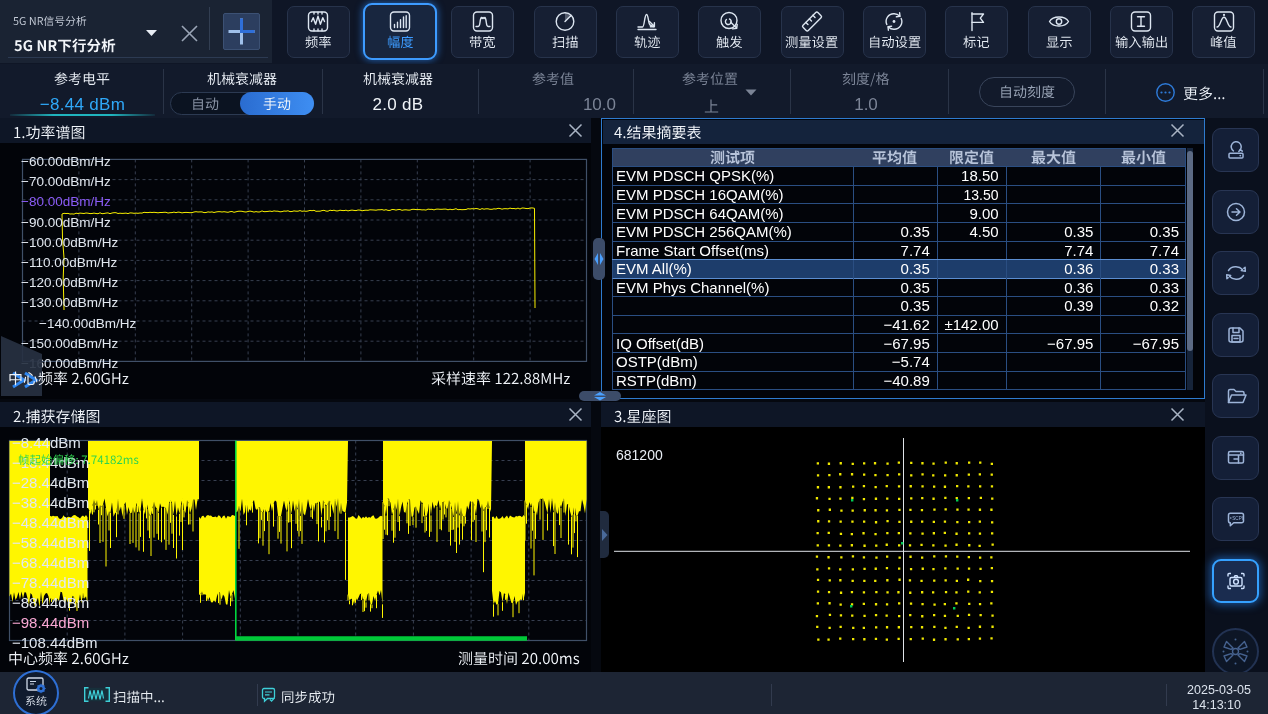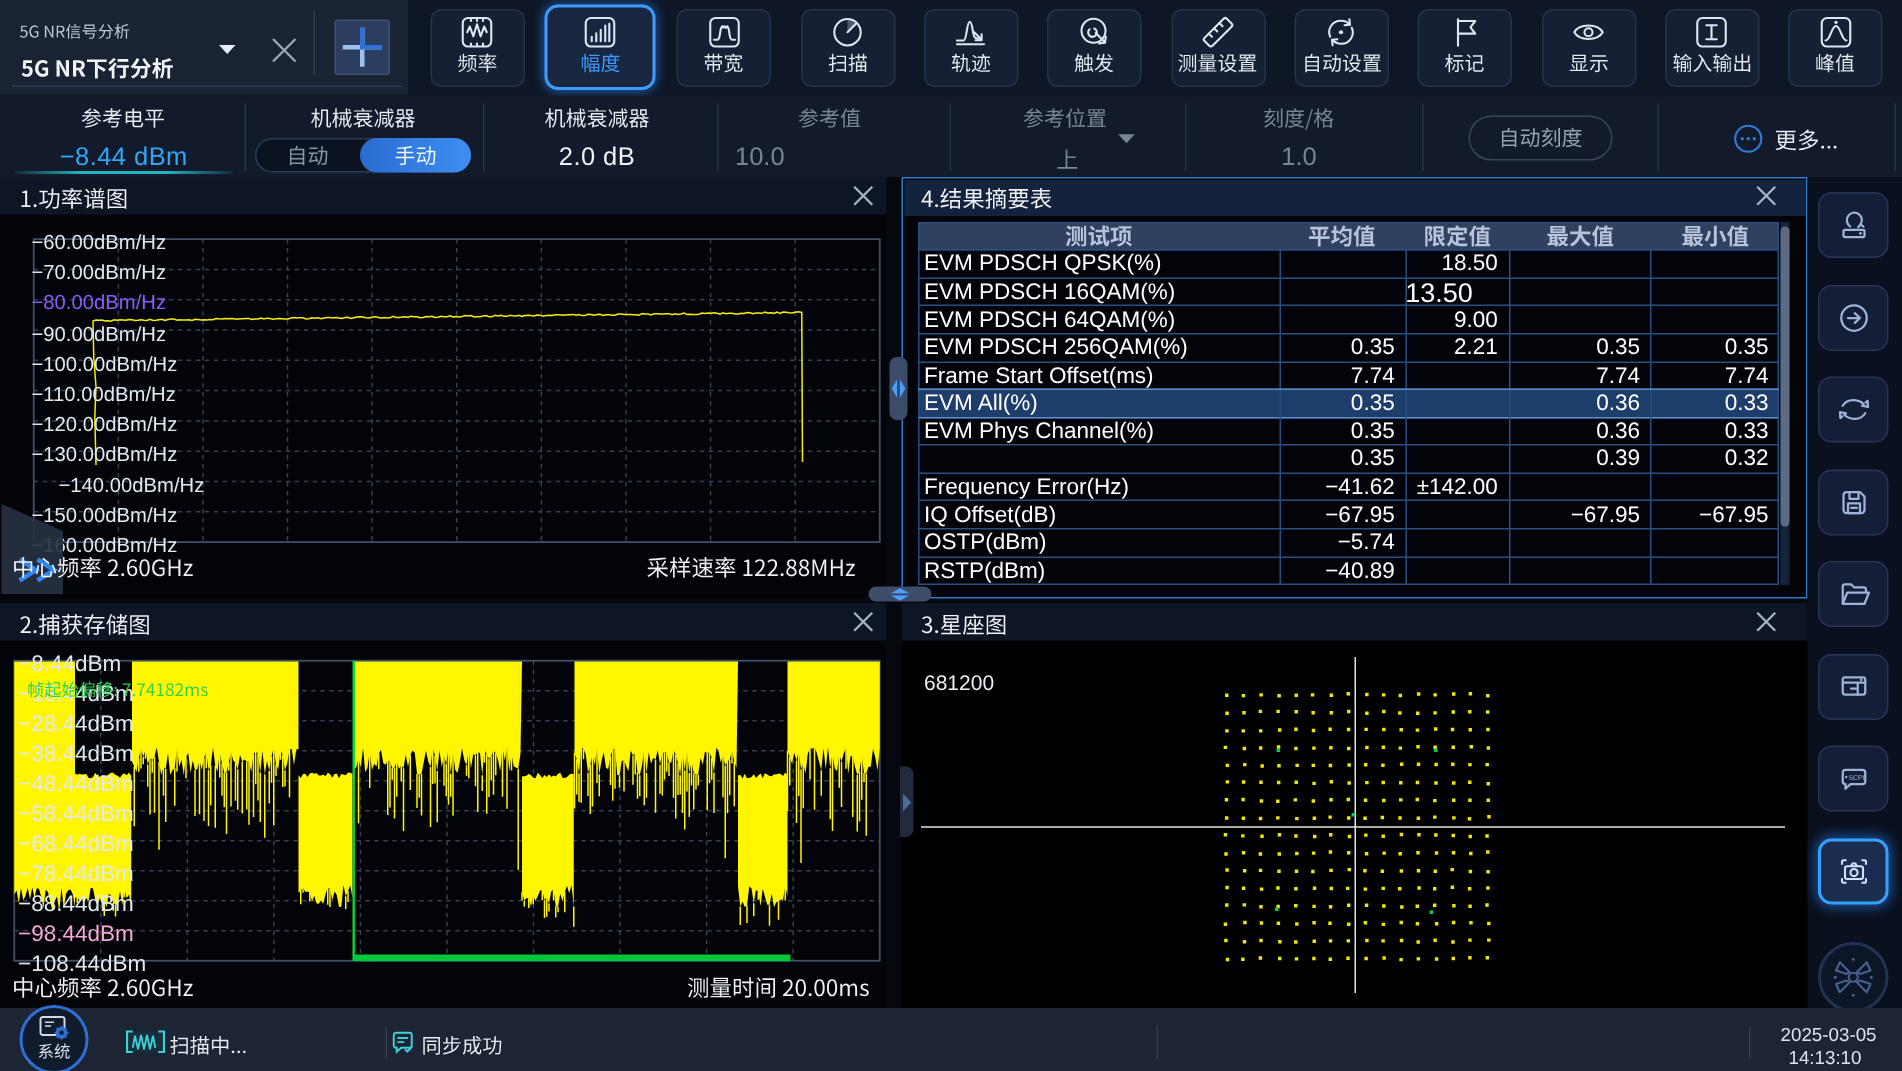--- a/index.html
+++ b/index.html
@@ -161,21 +161,21 @@
 <svg class="tp" style="left:263.0px;top:109.0px">
       <path d="M11.2 -11.7 11.9 -10.9Q11 -10.6 9.8 -10.4Q8.6 -10.2 7.2 -10Q5.9 -9.9 4.5 -9.8Q3.1 -9.7 1.9 -9.6Q1.8 -9.8 1.8 -10.1Q1.7 -10.4 1.6 -10.5Q2.9 -10.6 4.2 -10.7Q5.6 -10.8 6.8 -11Q8.1 -11.1 9.2 -11.3Q10.4 -11.5 11.2 -11.7ZM1.6 -7.8H12.5V-6.8H1.6ZM0.7 -4.5H13.3V-3.5H0.7ZM6.5 -10.2H7.6V-0.4Q7.6 0.2 7.4 0.5Q7.2 0.8 6.8 0.9Q6.4 1 5.7 1Q5 1.1 3.9 1.1Q3.9 0.9 3.8 0.7Q3.7 0.5 3.6 0.3Q3.5 0.2 3.4 0Q4 0 4.6 0Q5.1 0 5.5 0Q5.9 0 6 0Q6.3 0 6.4 -0.1Q6.5 -0.1 6.5 -0.4Z M21.1 -8.5H26.7V-7.5H21.1ZM26.2 -8.5H27.2Q27.2 -8.5 27.2 -8.4Q27.2 -8.3 27.2 -8.2Q27.2 -8.1 27.2 -8Q27.2 -5.8 27.1 -4.3Q27 -2.8 26.9 -1.9Q26.8 -0.9 26.7 -0.4Q26.6 0.1 26.4 0.4Q26.2 0.6 25.9 0.8Q25.7 0.9 25.4 0.9Q25 0.9 24.5 0.9Q24 0.9 23.4 0.9Q23.4 0.7 23.3 0.4Q23.2 0.1 23.1 -0.1Q23.7 -0.1 24.2 -0.1Q24.7 -0.1 24.9 -0.1Q25.1 -0.1 25.2 -0.1Q25.4 -0.1 25.5 -0.3Q25.6 -0.4 25.7 -0.9Q25.8 -1.4 25.9 -2.4Q26 -3.3 26.1 -4.7Q26.1 -6.2 26.2 -8.3ZM23.1 -11.5H24.2Q24.2 -10.1 24.1 -8.6Q24.1 -7.1 23.9 -5.7Q23.8 -4.4 23.5 -3.1Q23.2 -1.8 22.6 -0.8Q22.1 0.3 21.2 1.1Q21.1 1 21 0.8Q20.9 0.7 20.7 0.6Q20.6 0.4 20.4 0.4Q21.2 -0.4 21.7 -1.4Q22.2 -2.4 22.5 -3.6Q22.8 -4.8 22.9 -6.1Q23.1 -7.4 23.1 -8.8Q23.1 -10.2 23.1 -11.5ZM15.2 -10.6H20.7V-9.7H15.2ZM14.8 -7.3H20.9V-6.3H14.8ZM18.9 -4.9 19.7 -5.1Q20 -4.5 20.3 -3.8Q20.6 -3 20.8 -2.4Q21 -1.7 21.2 -1.2L20.2 -0.9Q20.1 -1.4 19.9 -2.1Q19.7 -2.8 19.4 -3.5Q19.1 -4.2 18.9 -4.9ZM15.3 -0.6 15.2 -1.5 15.7 -1.9 20.3 -2.8Q20.3 -2.6 20.4 -2.4Q20.4 -2.1 20.4 -1.9Q19.1 -1.6 18.3 -1.4Q17.4 -1.2 16.8 -1.1Q16.3 -1 16 -0.9Q15.7 -0.8 15.5 -0.7Q15.4 -0.7 15.3 -0.6ZM15.2 -0.6Q15.2 -0.7 15.2 -0.9Q15.1 -1.1 15 -1.3Q15 -1.5 14.9 -1.6Q15.1 -1.6 15.2 -1.9Q15.4 -2.2 15.6 -2.6Q15.6 -2.8 15.8 -3.2Q15.9 -3.6 16.1 -4.2Q16.3 -4.8 16.5 -5.5Q16.7 -6.2 16.8 -6.9L17.9 -6.6Q17.6 -5.7 17.3 -4.7Q17 -3.7 16.7 -2.8Q16.3 -1.9 16 -1.2V-1.2Q16 -1.2 15.9 -1.1Q15.8 -1.1 15.6 -1Q15.5 -0.9 15.4 -0.8Q15.2 -0.7 15.2 -0.6Z" fill="#f2f6fa"></path>
     </svg>
 <svg class="tp" style="left:363.0px;top:84.0px">
       <path d="M7.6 -11H11.1V-10H7.6ZM7 -11H8V-6.5Q8 -5.6 7.9 -4.6Q7.8 -3.6 7.6 -2.6Q7.4 -1.6 6.9 -0.6Q6.4 0.3 5.7 1.1Q5.6 1 5.5 0.9Q5.3 0.8 5.2 0.6Q5 0.5 4.9 0.4Q5.6 -0.3 6 -1.2Q6.4 -2 6.6 -2.9Q6.8 -3.9 6.9 -4.8Q7 -5.7 7 -6.5ZM10.6 -11H11.7V-0.9Q11.7 -0.5 11.7 -0.3Q11.7 -0.1 11.8 -0.1Q11.9 0 12 0Q12.1 0 12.2 0Q12.3 0 12.4 0Q12.6 0 12.7 -0.1Q12.8 -0.2 12.8 -0.3Q12.8 -0.4 12.8 -0.6Q12.9 -0.9 12.9 -1.4Q12.9 -1.9 12.9 -2.6Q13.1 -2.5 13.3 -2.4Q13.5 -2.2 13.7 -2.2Q13.7 -1.8 13.7 -1.4Q13.7 -0.9 13.6 -0.5Q13.6 -0.2 13.6 0Q13.5 0.6 13.2 0.8Q13 0.9 12.9 0.9Q12.7 1 12.5 1Q12.3 1 12.1 1Q11.9 1 11.7 1Q11.6 1 11.3 0.9Q11.1 0.9 10.9 0.7Q10.8 0.6 10.8 0.4Q10.7 0.3 10.7 -0Q10.6 -0.4 10.6 -1ZM0.7 -8.8H6.1V-7.8H0.7ZM3.1 -11.8H4.1V1.1H3.1ZM3 -8.1 3.7 -7.9Q3.5 -7.1 3.2 -6.1Q2.9 -5.2 2.5 -4.4Q2.2 -3.5 1.8 -2.8Q1.4 -2 0.9 -1.5Q0.9 -1.7 0.7 -2Q0.5 -2.3 0.4 -2.5Q0.8 -2.9 1.2 -3.6Q1.6 -4.2 1.9 -5Q2.3 -5.8 2.5 -6.6Q2.8 -7.4 3 -8.1ZM4 -6.6Q4.1 -6.5 4.4 -6.1Q4.8 -5.8 5.1 -5.4Q5.5 -5 5.8 -4.6Q6.1 -4.3 6.2 -4.1L5.6 -3.3Q5.4 -3.5 5.1 -3.9Q4.9 -4.3 4.5 -4.7Q4.2 -5.2 3.9 -5.5Q3.6 -5.9 3.4 -6.1Z M19.2 -9.1H27.3V-8.2H19.2ZM19.1 -5H23.5V-4.1H19.1ZM21.8 -7.4H22.7V-0.4H21.8ZM24.9 -11 25.6 -11.5Q26 -11.1 26.4 -10.7Q26.7 -10.2 26.9 -9.9L26.2 -9.5Q26 -9.8 25.7 -10.2Q25.3 -10.7 24.9 -11ZM23.5 -11.8H24.4Q24.4 -9.8 24.5 -8Q24.7 -6.2 24.9 -4.8Q25 -3.3 25.3 -2.2Q25.5 -1.1 25.8 -0.5Q26.1 0.1 26.3 0.1Q26.5 0.1 26.6 -0.4Q26.7 -0.9 26.7 -2Q26.9 -1.8 27.1 -1.7Q27.3 -1.6 27.5 -1.5Q27.4 -0.5 27.3 0Q27.1 0.6 26.9 0.8Q26.6 1.1 26.2 1.1Q25.8 1.1 25.4 0.6Q25 0.1 24.7 -0.8Q24.4 -1.6 24.2 -2.8Q24 -4 23.8 -5.4Q23.6 -6.9 23.6 -8.5Q23.5 -10.1 23.5 -11.8ZM20 -7.4H20.8V-5Q20.8 -4 20.7 -3Q20.6 -2 20.3 -1.1Q19.9 -0.2 19.2 0.6Q19.1 0.5 18.9 0.3Q18.7 0.2 18.5 0.1Q19.2 -0.7 19.5 -1.5Q19.8 -2.4 19.9 -3.3Q20 -4.1 20 -5ZM26.3 -7 27.2 -6.9Q26.6 -4.2 25.5 -2.3Q24.4 -0.3 22.7 1Q22.6 0.9 22.4 0.8Q22.3 0.7 22.2 0.6Q22 0.5 21.9 0.4Q23.7 -0.8 24.7 -2.7Q25.8 -4.6 26.3 -7ZM14.9 -8.8H18.7V-7.8H14.9ZM16.5 -11.8H17.5V1.1H16.5ZM16.6 -8.2 17.2 -7.9Q17.1 -7.1 16.8 -6.2Q16.6 -5.3 16.3 -4.4Q16 -3.5 15.7 -2.8Q15.3 -2 15 -1.5Q15 -1.6 14.9 -1.8Q14.8 -2 14.7 -2.1Q14.5 -2.3 14.5 -2.5Q14.8 -2.9 15.1 -3.6Q15.4 -4.2 15.7 -5Q16 -5.8 16.2 -6.6Q16.4 -7.4 16.6 -8.2ZM17.4 -7.4Q17.5 -7.3 17.7 -7Q17.9 -6.7 18.2 -6.4Q18.4 -6 18.6 -5.7Q18.8 -5.4 18.9 -5.3L18.3 -4.5Q18.2 -4.7 18 -5.1Q17.8 -5.4 17.6 -5.8Q17.4 -6.2 17.2 -6.5Q17 -6.9 16.9 -7Z M28.9 -10.4H41V-9.6H28.9ZM31.9 -7.7V-4.8H38.1V-7.7ZM30.9 -8.6H39.1V-4H30.9ZM34.3 -4.7 35.2 -4.3Q34.7 -3.7 34 -3.1Q33.3 -2.6 32.5 -2.1Q31.7 -1.6 30.8 -1.2Q30 -0.9 29.2 -0.6Q29.1 -0.8 28.9 -1Q28.7 -1.3 28.5 -1.4Q29.3 -1.6 30.1 -2Q31 -2.3 31.7 -2.7Q32.5 -3.2 33.2 -3.7Q33.8 -4.2 34.3 -4.7ZM35.8 -4.6Q36.5 -2.8 37.9 -1.6Q39.4 -0.4 41.5 0Q41.4 0.1 41.3 0.3Q41.1 0.5 41 0.6Q40.9 0.8 40.9 0.9Q39.4 0.5 38.2 -0.2Q37 -0.9 36.2 -2Q35.4 -3 34.9 -4.4ZM39.8 -3.8 40.7 -3.2Q40 -2.7 39.2 -2.2Q38.3 -1.7 37.6 -1.3L37 -1.9Q37.5 -2.1 38 -2.5Q38.5 -2.8 39 -3.1Q39.5 -3.5 39.8 -3.8ZM31.9 1.1Q31.8 1 31.8 0.8Q31.7 0.6 31.6 0.5Q31.5 0.3 31.5 0.3Q31.6 0.2 31.8 -0Q31.9 -0.2 31.9 -0.6V-2.8L33 -2.8V0.2Q33 0.2 32.8 0.2Q32.7 0.3 32.6 0.4Q32.4 0.5 32.2 0.6Q32.1 0.7 32 0.9Q31.9 1 31.9 1.1ZM31.9 1.1 31.8 0.2 32.3 -0.2 36.2 -1Q36.2 -0.8 36.3 -0.5Q36.3 -0.3 36.3 -0.1Q34.9 0.2 34.1 0.4Q33.3 0.6 32.8 0.7Q32.4 0.9 32.2 0.9Q32 1 31.9 1.1ZM34 -11.6 35 -11.8Q35.2 -11.5 35.5 -11Q35.8 -10.6 35.9 -10.3L34.8 -9.9Q34.7 -10.2 34.5 -10.7Q34.2 -11.2 34 -11.6ZM28.9 -6.8H31.2V-6.7H38.7V-6.8H41.2V-5.9H38.7V-5.9H31.2V-5.9H28.9Z M52.7 -11.2 53.3 -11.7Q53.8 -11.4 54.3 -11Q54.8 -10.5 55.1 -10.2L54.4 -9.6Q54.2 -10 53.7 -10.4Q53.2 -10.9 52.7 -11.2ZM48.2 -5.5H51.1V-1.6H48.2V-2.5H50.3V-4.6H48.2ZM54.2 -7.4 55.1 -7.2Q54.4 -4.4 53.1 -2.3Q51.9 -0.3 50 1.1Q49.9 1 49.8 0.8Q49.6 0.7 49.5 0.6Q49.4 0.5 49.3 0.4Q51.2 -0.8 52.4 -2.8Q53.6 -4.8 54.2 -7.4ZM46.1 -9.5H47.1V-5.7Q47.1 -4.9 47 -4.1Q47 -3.2 46.8 -2.2Q46.6 -1.3 46.3 -0.4Q46 0.4 45.5 1.2Q45.5 1.1 45.3 1Q45.2 0.9 45 0.8Q44.9 0.7 44.7 0.6Q45.4 -0.3 45.7 -1.4Q46 -2.5 46 -3.7Q46.1 -4.8 46.1 -5.7ZM46.7 -9.5H55.3V-8.5H46.7ZM47.6 -7.4H51.1V-6.6H47.6ZM47.8 -5.5H48.6V-0.8H47.8ZM51.3 -11.7H52.3Q52.3 -9.8 52.4 -8.1Q52.5 -6.4 52.7 -4.9Q52.9 -3.5 53.1 -2.4Q53.4 -1.3 53.7 -0.7Q54 -0.1 54.3 -0Q54.5 -0 54.6 -0.6Q54.8 -1.2 54.9 -2.2Q54.9 -2.1 55.1 -2Q55.2 -1.9 55.4 -1.8Q55.5 -1.8 55.6 -1.7Q55.5 -0.6 55.3 0Q55 0.7 54.8 0.9Q54.6 1.1 54.3 1.1Q53.7 1.1 53.2 0.5Q52.7 -0.2 52.4 -1.4Q52.1 -2.5 51.9 -4.1Q51.6 -5.7 51.5 -7.6Q51.4 -9.6 51.3 -11.7ZM42.7 -10.7 43.5 -11.1Q43.8 -10.6 44.2 -10Q44.5 -9.5 44.8 -8.9Q45.1 -8.4 45.3 -7.9L44.4 -7.5Q44.3 -7.9 44 -8.5Q43.7 -9 43.4 -9.6Q43 -10.2 42.7 -10.7ZM42.5 -0Q42.8 -0.6 43.2 -1.4Q43.5 -2.2 43.9 -3.1Q44.2 -4 44.5 -4.8L45.3 -4.4Q45 -3.6 44.7 -2.7Q44.4 -1.9 44.1 -1.1Q43.7 -0.3 43.4 0.4Z M58.7 -10.2V-8.2H61.1V-10.2ZM57.8 -11.1H62.1V-7.3H57.8ZM64.7 -10.2V-8.2H67.2V-10.2ZM63.7 -11.1H68.2V-7.3H63.7ZM56.7 -5.9H69.3V-4.9H56.7ZM58.3 -0.2H61.7V0.7H58.3ZM64.2 -0.2H67.7V0.7H64.2ZM64.7 -5.7Q65.2 -5.1 66 -4.5Q66.8 -4 67.7 -3.6Q68.7 -3.1 69.6 -2.9Q69.5 -2.8 69.4 -2.7Q69.2 -2.5 69.1 -2.4Q69 -2.2 68.9 -2.1Q68 -2.4 67 -2.8Q66.1 -3.3 65.2 -4Q64.4 -4.6 63.9 -5.3ZM57.8 -3.2H62.1V1H61.1V-2.3H58.8V1.1H57.8ZM63.8 -3.2H68.2V1H67.2V-2.3H64.7V1.1H63.8ZM62.1 -7.4 63.2 -7.3Q62.6 -6.2 61.8 -5.2Q61 -4.3 59.8 -3.4Q58.6 -2.6 57 -2Q57 -2.1 56.9 -2.2Q56.8 -2.4 56.6 -2.5Q56.5 -2.7 56.4 -2.8Q57.9 -3.3 59.1 -4.1Q60.2 -4.9 61 -5.7Q61.7 -6.6 62.1 -7.4ZM64.6 -6.8 65.1 -7.3Q65.7 -7.2 66.3 -6.9Q66.9 -6.6 67.2 -6.3L66.6 -5.7Q66.3 -6 65.7 -6.3Q65.1 -6.6 64.6 -6.8Z" fill="#e8edf4"></path>
     </svg>
 <div class="ab" style="left:330px;top:97px;width:136px;height:16px;color:#f0f4f8;font-size:17px;text-align:center;letter-spacing:.3px;line-height:15px">2.0 dB</div>
 <svg class="tp" style="left:532.0px;top:84.0px">
       <path d="M8.1 -10.8 8.9 -11.3Q9.6 -11 10.2 -10.5Q10.9 -10 11.5 -9.5Q12.2 -9 12.5 -8.5L11.7 -7.9Q11.3 -8.3 10.7 -8.8Q10.1 -9.4 9.4 -9.9Q8.8 -10.4 8.1 -10.8ZM0.7 -7.2H13.3V-6.3H0.7ZM7.7 -5.6 8.5 -5.2Q8 -4.7 7.3 -4.4Q6.5 -4 5.7 -3.7Q5 -3.4 4.2 -3.2Q4.1 -3.4 3.9 -3.6Q3.8 -3.8 3.6 -4Q4.3 -4.1 5 -4.4Q5.8 -4.6 6.5 -5Q7.2 -5.3 7.7 -5.6ZM8.9 -4 9.8 -3.5Q9.1 -3 8.1 -2.5Q7.2 -2.1 6.1 -1.7Q5 -1.4 3.9 -1.1Q3.8 -1.3 3.7 -1.6Q3.5 -1.8 3.3 -2Q4.3 -2.1 5.4 -2.4Q6.4 -2.7 7.4 -3.1Q8.3 -3.5 8.9 -4ZM10.7 -2.5 11.6 -2Q10.7 -1.1 9.4 -0.5Q8.1 0.1 6.4 0.5Q4.8 0.9 3 1.1Q2.9 0.9 2.8 0.7Q2.6 0.4 2.5 0.2Q4.2 0.1 5.8 -0.3Q7.3 -0.6 8.6 -1.2Q9.9 -1.7 10.7 -2.5ZM5.8 -8.9 6.8 -8.6Q6 -6.6 4.6 -5.1Q3.2 -3.6 1.3 -2.7Q1.3 -2.8 1.1 -3Q1 -3.1 0.8 -3.3Q0.7 -3.4 0.5 -3.5Q2.4 -4.3 3.7 -5.7Q5.1 -7 5.8 -8.9ZM9.1 -7Q9.6 -6.3 10.3 -5.7Q11 -5 11.8 -4.5Q12.7 -4 13.5 -3.7Q13.4 -3.5 13.3 -3.4Q13.1 -3.2 13 -3.1Q12.9 -2.9 12.8 -2.8Q12 -3.2 11.1 -3.8Q10.2 -4.4 9.5 -5.1Q8.8 -5.9 8.2 -6.7ZM2.5 -8.3Q2.5 -8.4 2.4 -8.6Q2.4 -8.8 2.3 -8.9Q2.3 -9.1 2.2 -9.3Q2.4 -9.3 2.7 -9.4Q2.9 -9.5 3.2 -9.7Q3.4 -9.8 3.9 -10.1Q4.4 -10.5 5 -10.9Q5.5 -11.4 6 -11.8L7 -11.3Q6.1 -10.5 5.1 -9.9Q4.1 -9.2 3.2 -8.8V-8.8Q3.2 -8.8 3.1 -8.7Q3 -8.7 2.9 -8.6Q2.7 -8.5 2.6 -8.4Q2.5 -8.4 2.5 -8.3ZM2.5 -8.3 2.5 -9 3.2 -9.4 10.9 -9.6Q11 -9.5 11 -9.2Q11.1 -9 11.1 -8.8Q8.9 -8.7 7.4 -8.6Q6 -8.6 5 -8.5Q4.1 -8.5 3.6 -8.4Q3.1 -8.4 2.9 -8.4Q2.7 -8.3 2.5 -8.3Z M24.1 -3H25.2Q25.2 -3 25.2 -3Q25.1 -2.9 25.1 -2.8Q25.1 -2.6 25.1 -2.6Q24.9 -1.1 24.6 -0.4Q24.4 0.4 24.1 0.6Q23.8 0.9 23.5 0.9Q23.3 1 22.8 1Q22.5 1 21.8 1Q21.1 1 20.3 1Q20.3 0.7 20.2 0.5Q20.1 0.2 20 -0Q20.5 0 21 0Q21.5 0.1 22 0.1Q22.4 0.1 22.5 0.1Q22.8 0.1 23 0.1Q23.1 0 23.2 -0Q23.5 -0.2 23.7 -0.9Q23.9 -1.6 24.1 -2.9ZM18.7 -3H24.4V-2.2H18.5ZM19.2 -5.3H25.8V-4.4H18.9ZM15 -7.6H27.1V-6.7H15ZM16.2 -10.1H23.9V-9.2H16.2ZM19.8 -11.8H20.9V-7.2H19.8ZM25.7 -11.1 26.5 -10.6Q25.5 -9.3 24.2 -8.2Q22.8 -7 21.4 -6Q19.9 -5 18.3 -4.2Q16.7 -3.3 15.1 -2.7Q15 -2.8 14.9 -3Q14.8 -3.1 14.7 -3.3Q14.6 -3.5 14.6 -3.6Q16.2 -4.2 17.8 -5Q19.3 -5.8 20.8 -6.7Q22.2 -7.7 23.5 -8.8Q24.7 -9.9 25.7 -11.1ZM19 -4.9H20.1Q19.8 -4.2 19.4 -3.5Q19.1 -2.7 18.8 -2.2H17.7Q18 -2.7 18.4 -3.5Q18.7 -4.3 19 -4.9Z M32.6 -10.3H41V-9.4H32.6ZM32 -0.2H41.4V0.7H32ZM33.3 -8.1H40.2V0.1H39.2V-7.3H34.3V0.1H33.3ZM34 -6.1H39.4V-5.3H34ZM34 -4.1H39.6V-3.3H34ZM34 -2.1H39.4V-1.4H34ZM36.4 -11.8 37.5 -11.7Q37.4 -11 37.2 -10.3Q37.1 -9.6 36.9 -8.9Q36.8 -8.2 36.6 -7.7L35.7 -7.8Q35.8 -8.3 36 -9Q36.1 -9.7 36.2 -10.5Q36.3 -11.2 36.4 -11.8ZM31.7 -11.7 32.7 -11.4Q32.2 -10.3 31.7 -9.1Q31.1 -8 30.4 -6.9Q29.8 -5.9 29 -5.1Q29 -5.2 28.9 -5.4Q28.8 -5.6 28.7 -5.8Q28.5 -6 28.4 -6.2Q29.1 -6.8 29.7 -7.7Q30.3 -8.6 30.8 -9.7Q31.3 -10.7 31.7 -11.7ZM30.2 -8.1 31.2 -9.1 31.2 -9.1V1.1H30.2Z" fill="#7b8496"></path>
     </svg>
-<div class="ab" style="left:490px;top:97px;width:126px;height:16px;color:#7b8496;font-size:17px;text-align:left;line-height:15px">10.0</div>
+<div class="ab" style="left:490px;top:97px;width:126px;height:16px;color:#7b8496;font-size:17px;text-align:right;line-height:15px">10.0</div>
 <svg class="tp" style="left:682.0px;top:84.0px">
       <path d="M8.1 -10.8 8.9 -11.3Q9.6 -11 10.2 -10.5Q10.9 -10 11.5 -9.5Q12.2 -9 12.5 -8.5L11.7 -7.9Q11.3 -8.3 10.7 -8.8Q10.1 -9.4 9.4 -9.9Q8.8 -10.4 8.1 -10.8ZM0.7 -7.2H13.3V-6.3H0.7ZM7.7 -5.6 8.5 -5.2Q8 -4.7 7.3 -4.4Q6.5 -4 5.7 -3.7Q5 -3.4 4.2 -3.2Q4.1 -3.4 3.9 -3.6Q3.8 -3.8 3.6 -4Q4.3 -4.1 5 -4.4Q5.8 -4.6 6.5 -5Q7.2 -5.3 7.7 -5.6ZM8.9 -4 9.8 -3.5Q9.1 -3 8.1 -2.5Q7.2 -2.1 6.1 -1.7Q5 -1.4 3.9 -1.1Q3.8 -1.3 3.7 -1.6Q3.5 -1.8 3.3 -2Q4.3 -2.1 5.4 -2.4Q6.4 -2.7 7.4 -3.1Q8.3 -3.5 8.9 -4ZM10.7 -2.5 11.6 -2Q10.7 -1.1 9.4 -0.5Q8.1 0.1 6.4 0.5Q4.8 0.9 3 1.1Q2.9 0.9 2.8 0.7Q2.6 0.4 2.5 0.2Q4.2 0.1 5.8 -0.3Q7.3 -0.6 8.6 -1.2Q9.9 -1.7 10.7 -2.5ZM5.8 -8.9 6.8 -8.6Q6 -6.6 4.6 -5.1Q3.2 -3.6 1.3 -2.7Q1.3 -2.8 1.1 -3Q1 -3.1 0.8 -3.3Q0.7 -3.4 0.5 -3.5Q2.4 -4.3 3.7 -5.7Q5.1 -7 5.8 -8.9ZM9.1 -7Q9.6 -6.3 10.3 -5.7Q11 -5 11.8 -4.5Q12.7 -4 13.5 -3.7Q13.4 -3.5 13.3 -3.4Q13.1 -3.2 13 -3.1Q12.9 -2.9 12.8 -2.8Q12 -3.2 11.1 -3.8Q10.2 -4.4 9.5 -5.1Q8.8 -5.9 8.2 -6.7ZM2.5 -8.3Q2.5 -8.4 2.4 -8.6Q2.4 -8.8 2.3 -8.9Q2.3 -9.1 2.2 -9.3Q2.4 -9.3 2.7 -9.4Q2.9 -9.5 3.2 -9.7Q3.4 -9.8 3.9 -10.1Q4.4 -10.5 5 -10.9Q5.5 -11.4 6 -11.8L7 -11.3Q6.1 -10.5 5.1 -9.9Q4.1 -9.2 3.2 -8.8V-8.8Q3.2 -8.8 3.1 -8.7Q3 -8.7 2.9 -8.6Q2.7 -8.5 2.6 -8.4Q2.5 -8.4 2.5 -8.3ZM2.5 -8.3 2.5 -9 3.2 -9.4 10.9 -9.6Q11 -9.5 11 -9.2Q11.1 -9 11.1 -8.8Q8.9 -8.7 7.4 -8.6Q6 -8.6 5 -8.5Q4.1 -8.5 3.6 -8.4Q3.1 -8.4 2.9 -8.4Q2.7 -8.3 2.5 -8.3Z M24.1 -3H25.2Q25.2 -3 25.2 -3Q25.1 -2.9 25.1 -2.8Q25.1 -2.6 25.1 -2.6Q24.9 -1.1 24.6 -0.4Q24.4 0.4 24.1 0.6Q23.8 0.9 23.5 0.9Q23.3 1 22.8 1Q22.5 1 21.8 1Q21.1 1 20.3 1Q20.3 0.7 20.2 0.5Q20.1 0.2 20 -0Q20.5 0 21 0Q21.5 0.1 22 0.1Q22.4 0.1 22.5 0.1Q22.8 0.1 23 0.1Q23.1 0 23.2 -0Q23.5 -0.2 23.7 -0.9Q23.9 -1.6 24.1 -2.9ZM18.7 -3H24.4V-2.2H18.5ZM19.2 -5.3H25.8V-4.4H18.9ZM15 -7.6H27.1V-6.7H15ZM16.2 -10.1H23.9V-9.2H16.2ZM19.8 -11.8H20.9V-7.2H19.8ZM25.7 -11.1 26.5 -10.6Q25.5 -9.3 24.2 -8.2Q22.8 -7 21.4 -6Q19.9 -5 18.3 -4.2Q16.7 -3.3 15.1 -2.7Q15 -2.8 14.9 -3Q14.8 -3.1 14.7 -3.3Q14.6 -3.5 14.6 -3.6Q16.2 -4.2 17.8 -5Q19.3 -5.8 20.8 -6.7Q22.2 -7.7 23.5 -8.8Q24.7 -9.9 25.7 -11.1ZM19 -4.9H20.1Q19.8 -4.2 19.4 -3.5Q19.1 -2.7 18.8 -2.2H17.7Q18 -2.7 18.4 -3.5Q18.7 -4.3 19 -4.9Z M33.2 -9.2H40.8V-8.2H33.2ZM34.1 -7.1 35 -7.4Q35.2 -6.6 35.4 -5.8Q35.5 -5 35.7 -4.2Q35.8 -3.4 35.9 -2.7Q36 -2 36.1 -1.4L35 -1.1Q35 -1.7 34.9 -2.4Q34.8 -3.1 34.7 -3.9Q34.6 -4.8 34.4 -5.6Q34.2 -6.4 34.1 -7.1ZM38.8 -7.4 39.9 -7.3Q39.8 -6.4 39.6 -5.4Q39.4 -4.5 39.2 -3.5Q39 -2.5 38.8 -1.7Q38.6 -0.8 38.4 -0.1L37.4 -0.3Q37.6 -1 37.8 -1.9Q38.1 -2.8 38.2 -3.8Q38.4 -4.7 38.6 -5.7Q38.7 -6.7 38.8 -7.4ZM32.6 -0.5H41.4V0.5H32.6ZM36 -11.6 37 -11.9Q37.2 -11.3 37.4 -10.7Q37.6 -10.1 37.7 -9.7L36.6 -9.4Q36.6 -9.8 36.4 -10.4Q36.2 -11.1 36 -11.6ZM32 -11.7 33 -11.4Q32.5 -10.2 31.9 -9.1Q31.3 -7.9 30.6 -6.9Q29.9 -5.9 29.1 -5.1Q29.1 -5.2 29 -5.4Q28.9 -5.6 28.7 -5.8Q28.6 -6 28.5 -6.1Q29.2 -6.8 29.9 -7.7Q30.5 -8.6 31.1 -9.6Q31.6 -10.7 32 -11.7ZM30.5 -8.1 31.6 -9.1 31.6 -9.1V1.1H30.5Z M51.1 -10.5V-9.2H53.5V-10.5ZM47.8 -10.5V-9.2H50.1V-10.5ZM44.6 -10.5V-9.2H46.9V-10.5ZM43.6 -11.2H54.5V-8.4H43.6ZM43 -7.6H54.9V-6.8H43ZM48.4 -8.7 49.5 -8.6Q49.4 -7.9 49.2 -7.1Q49 -6.3 48.9 -5.7H47.9Q48 -6.1 48.1 -6.6Q48.2 -7.1 48.2 -7.7Q48.3 -8.2 48.4 -8.7ZM42.8 -0.1H55.2V0.7H42.8ZM45.2 -4.5H52.8V-3.9H45.2ZM45.2 -3H52.8V-2.4H45.2ZM45.3 -1.6H52.8V-1H45.3ZM44.7 -6H53.3V0.4H52.3V-5.3H45.7V0.4H44.7Z" fill="#7b8496"></path>
     </svg>
 <svg class="tp" style="left:703.5px;top:112.0px">
       <path d="M7 -7.7H13.2V-6.6H7ZM0.8 -0.6H14.2V0.5H0.8ZM6.4 -12.4H7.6V-0H6.4Z" fill="#7b8496"></path>
     </svg>
 <svg class="ab" style="left:745px;top:89px" width="12" height="7">
       <path d="M0.5 0.5 L11.5 0.5 L6 6.5 Z" fill="#7b8496"></path>
     </svg>
 <svg class="tp" style="left:842.3px;top:84.0px">
@@ -302,36 +302,36 @@
 <div class="ab" style="left:612px;top:167.20px;width:574.0px;height:18.58px;background:transparent;border-bottom:1px solid #2a4e82;border-left:1px solid #2a4e82;border-right:1px solid #2a4e82"></div>
 <div class="ab" style="left:616.0px;top:168.40px;width:234.6px;height:16px;color:#fff;font-size:15px;line-height:16px;white-space:nowrap">EVM PDSCH QPSK(%)</div>
 <div class="ab" style="left:852.6px;top:167.20px;width:1px;height:18.58px;background:#2a4e82"></div>
 <div class="ab" style="left:936.8px;top:168.40px;width:61.8px;height:16px;color:#fff;font-size:15px;line-height:16px;text-align:right">18.50</div>
 <div class="ab" style="left:936.8px;top:167.20px;width:1px;height:18.58px;background:#2a4e82"></div>
 <div class="ab" style="left:1005.6px;top:167.20px;width:1px;height:18.58px;background:#2a4e82"></div>
 <div class="ab" style="left:1100.4px;top:167.20px;width:1px;height:18.58px;background:#2a4e82"></div>
 <div class="ab" style="left:612px;top:185.78px;width:574.0px;height:18.58px;background:transparent;border-bottom:1px solid #2a4e82;border-left:1px solid #2a4e82;border-right:1px solid #2a4e82"></div>
 <div class="ab" style="left:616.0px;top:186.98px;width:234.6px;height:16px;color:#fff;font-size:15px;line-height:16px;white-space:nowrap">EVM PDSCH 16QAM(%)</div>
 <div class="ab" style="left:852.6px;top:185.78px;width:1px;height:18.58px;background:#2a4e82"></div>
-<div class="ab" style="left:936.8px;top:186.98px;width:61.8px;height:16px;color:#fff;font-size:18px;line-height:16px;text-align:left">13.50</div>
+<div class="ab" style="left:936.8px;top:186.98px;width:61.8px;height:16px;color:#fff;font-size:14px;line-height:16px;text-align:right">13.50</div>
 <div class="ab" style="left:936.8px;top:185.78px;width:1px;height:18.58px;background:#2a4e82"></div>
 <div class="ab" style="left:1005.6px;top:185.78px;width:1px;height:18.58px;background:#2a4e82"></div>
 <div class="ab" style="left:1100.4px;top:185.78px;width:1px;height:18.58px;background:#2a4e82"></div>
 <div class="ab" style="left:612px;top:204.36px;width:574.0px;height:18.58px;background:transparent;border-bottom:1px solid #2a4e82;border-left:1px solid #2a4e82;border-right:1px solid #2a4e82"></div>
 <div class="ab" style="left:616.0px;top:205.56px;width:234.6px;height:16px;color:#fff;font-size:15px;line-height:16px;white-space:nowrap">EVM PDSCH 64QAM(%)</div>
 <div class="ab" style="left:852.6px;top:204.36px;width:1px;height:18.58px;background:#2a4e82"></div>
 <div class="ab" style="left:936.8px;top:205.56px;width:61.8px;height:16px;color:#fff;font-size:15px;line-height:16px;text-align:right">9.00</div>
 <div class="ab" style="left:936.8px;top:204.36px;width:1px;height:18.58px;background:#2a4e82"></div>
 <div class="ab" style="left:1005.6px;top:204.36px;width:1px;height:18.58px;background:#2a4e82"></div>
 <div class="ab" style="left:1100.4px;top:204.36px;width:1px;height:18.58px;background:#2a4e82"></div>
 <div class="ab" style="left:612px;top:222.94px;width:574.0px;height:18.58px;background:transparent;border-bottom:1px solid #2a4e82;border-left:1px solid #2a4e82;border-right:1px solid #2a4e82"></div>
 <div class="ab" style="left:616.0px;top:224.14px;width:234.6px;height:16px;color:#fff;font-size:15px;line-height:16px;white-space:nowrap">EVM PDSCH 256QAM(%)</div>
 <div class="ab" style="left:852.6px;top:224.14px;width:77.2px;height:16px;color:#fff;font-size:15px;line-height:16px;text-align:right">0.35</div>
 <div class="ab" style="left:852.6px;top:222.94px;width:1px;height:18.58px;background:#2a4e82"></div>
-<div class="ab" style="left:936.8px;top:224.14px;width:61.8px;height:16px;color:#fff;font-size:15px;line-height:16px;text-align:right">2.21</div>
+<div class="ab" style="left:936.8px;top:224.14px;width:61.8px;height:16px;color:#fff;font-size:15px;line-height:16px;text-align:right">4.50</div>
 <div class="ab" style="left:936.8px;top:222.94px;width:1px;height:18.58px;background:#2a4e82"></div>
 <div class="ab" style="left:1005.6px;top:224.14px;width:87.8px;height:16px;color:#fff;font-size:15px;line-height:16px;text-align:right">0.35</div>
 <div class="ab" style="left:1005.6px;top:222.94px;width:1px;height:18.58px;background:#2a4e82"></div>
 <div class="ab" style="left:1100.4px;top:224.14px;width:78.6px;height:16px;color:#fff;font-size:15px;line-height:16px;text-align:right">0.35</div>
 <div class="ab" style="left:1100.4px;top:222.94px;width:1px;height:18.58px;background:#2a4e82"></div>
 <div class="ab" style="left:612px;top:241.52px;width:574.0px;height:18.58px;background:transparent;border-bottom:1px solid #2a4e82;border-left:1px solid #2a4e82;border-right:1px solid #2a4e82"></div>
 <div class="ab" style="left:616.0px;top:242.72px;width:234.6px;height:16px;color:#fff;font-size:15px;line-height:16px;white-space:nowrap">Frame Start Offset(ms)</div>
 <div class="ab" style="left:852.6px;top:242.72px;width:77.2px;height:16px;color:#fff;font-size:15px;line-height:16px;text-align:right">7.74</div>
 <div class="ab" style="left:852.6px;top:241.52px;width:1px;height:18.58px;background:#2a4e82"></div>
 <div class="ab" style="left:936.8px;top:241.52px;width:1px;height:18.58px;background:#2a4e82"></div>
@@ -360,21 +360,20 @@
 <div class="ab" style="left:1100.4px;top:278.68px;width:1px;height:18.58px;background:#2a4e82"></div>
 <div class="ab" style="left:612px;top:297.26px;width:574.0px;height:18.58px;background:transparent;border-bottom:1px solid #2a4e82;border-left:1px solid #2a4e82;border-right:1px solid #2a4e82"></div>
 <div class="ab" style="left:852.6px;top:298.46px;width:77.2px;height:16px;color:#fff;font-size:15px;line-height:16px;text-align:right">0.35</div>
 <div class="ab" style="left:852.6px;top:297.26px;width:1px;height:18.58px;background:#2a4e82"></div>
 <div class="ab" style="left:936.8px;top:297.26px;width:1px;height:18.58px;background:#2a4e82"></div>
 <div class="ab" style="left:1005.6px;top:298.46px;width:87.8px;height:16px;color:#fff;font-size:15px;line-height:16px;text-align:right">0.39</div>
 <div class="ab" style="left:1005.6px;top:297.26px;width:1px;height:18.58px;background:#2a4e82"></div>
 <div class="ab" style="left:1100.4px;top:298.46px;width:78.6px;height:16px;color:#fff;font-size:15px;line-height:16px;text-align:right">0.32</div>
 <div class="ab" style="left:1100.4px;top:297.26px;width:1px;height:18.58px;background:#2a4e82"></div>
 <div class="ab" style="left:612px;top:315.84px;width:574.0px;height:18.58px;background:transparent;border-bottom:1px solid #2a4e82;border-left:1px solid #2a4e82;border-right:1px solid #2a4e82"></div>
-<div class="ab" style="left:616.0px;top:317.04px;width:234.6px;height:16px;color:#fff;font-size:15px;line-height:16px;white-space:nowrap">Frequency Error(Hz)</div>
 <div class="ab" style="left:852.6px;top:317.04px;width:77.2px;height:16px;color:#fff;font-size:15px;line-height:16px;text-align:right">−41.62</div>
 <div class="ab" style="left:852.6px;top:315.84px;width:1px;height:18.58px;background:#2a4e82"></div>
 <div class="ab" style="left:936.8px;top:317.04px;width:61.8px;height:16px;color:#fff;font-size:15px;line-height:16px;text-align:right">±142.00</div>
 <div class="ab" style="left:936.8px;top:315.84px;width:1px;height:18.58px;background:#2a4e82"></div>
 <div class="ab" style="left:1005.6px;top:315.84px;width:1px;height:18.58px;background:#2a4e82"></div>
 <div class="ab" style="left:1100.4px;top:315.84px;width:1px;height:18.58px;background:#2a4e82"></div>
 <div class="ab" style="left:612px;top:334.42px;width:574.0px;height:18.58px;background:transparent;border-bottom:1px solid #2a4e82;border-left:1px solid #2a4e82;border-right:1px solid #2a4e82"></div>
 <div class="ab" style="left:616.0px;top:335.62px;width:234.6px;height:16px;color:#fff;font-size:15px;line-height:16px;white-space:nowrap">IQ Offset(dB)</div>
 <div class="ab" style="left:852.6px;top:335.62px;width:77.2px;height:16px;color:#fff;font-size:15px;line-height:16px;text-align:right">−67.95</div>
 <div class="ab" style="left:852.6px;top:334.42px;width:1px;height:18.58px;background:#2a4e82"></div>

